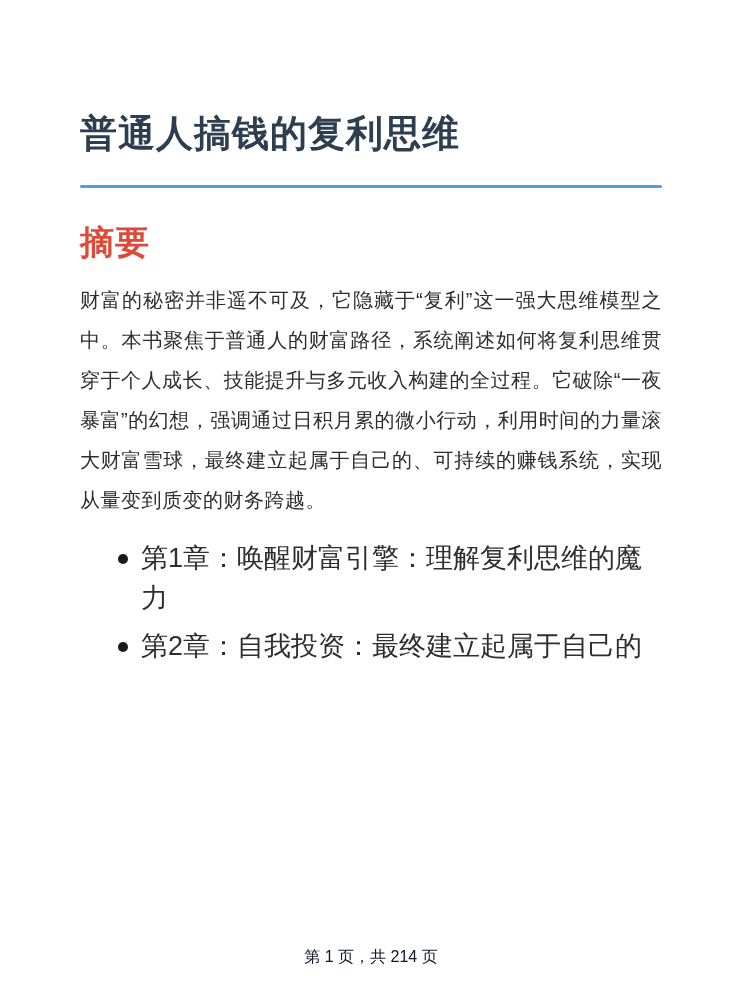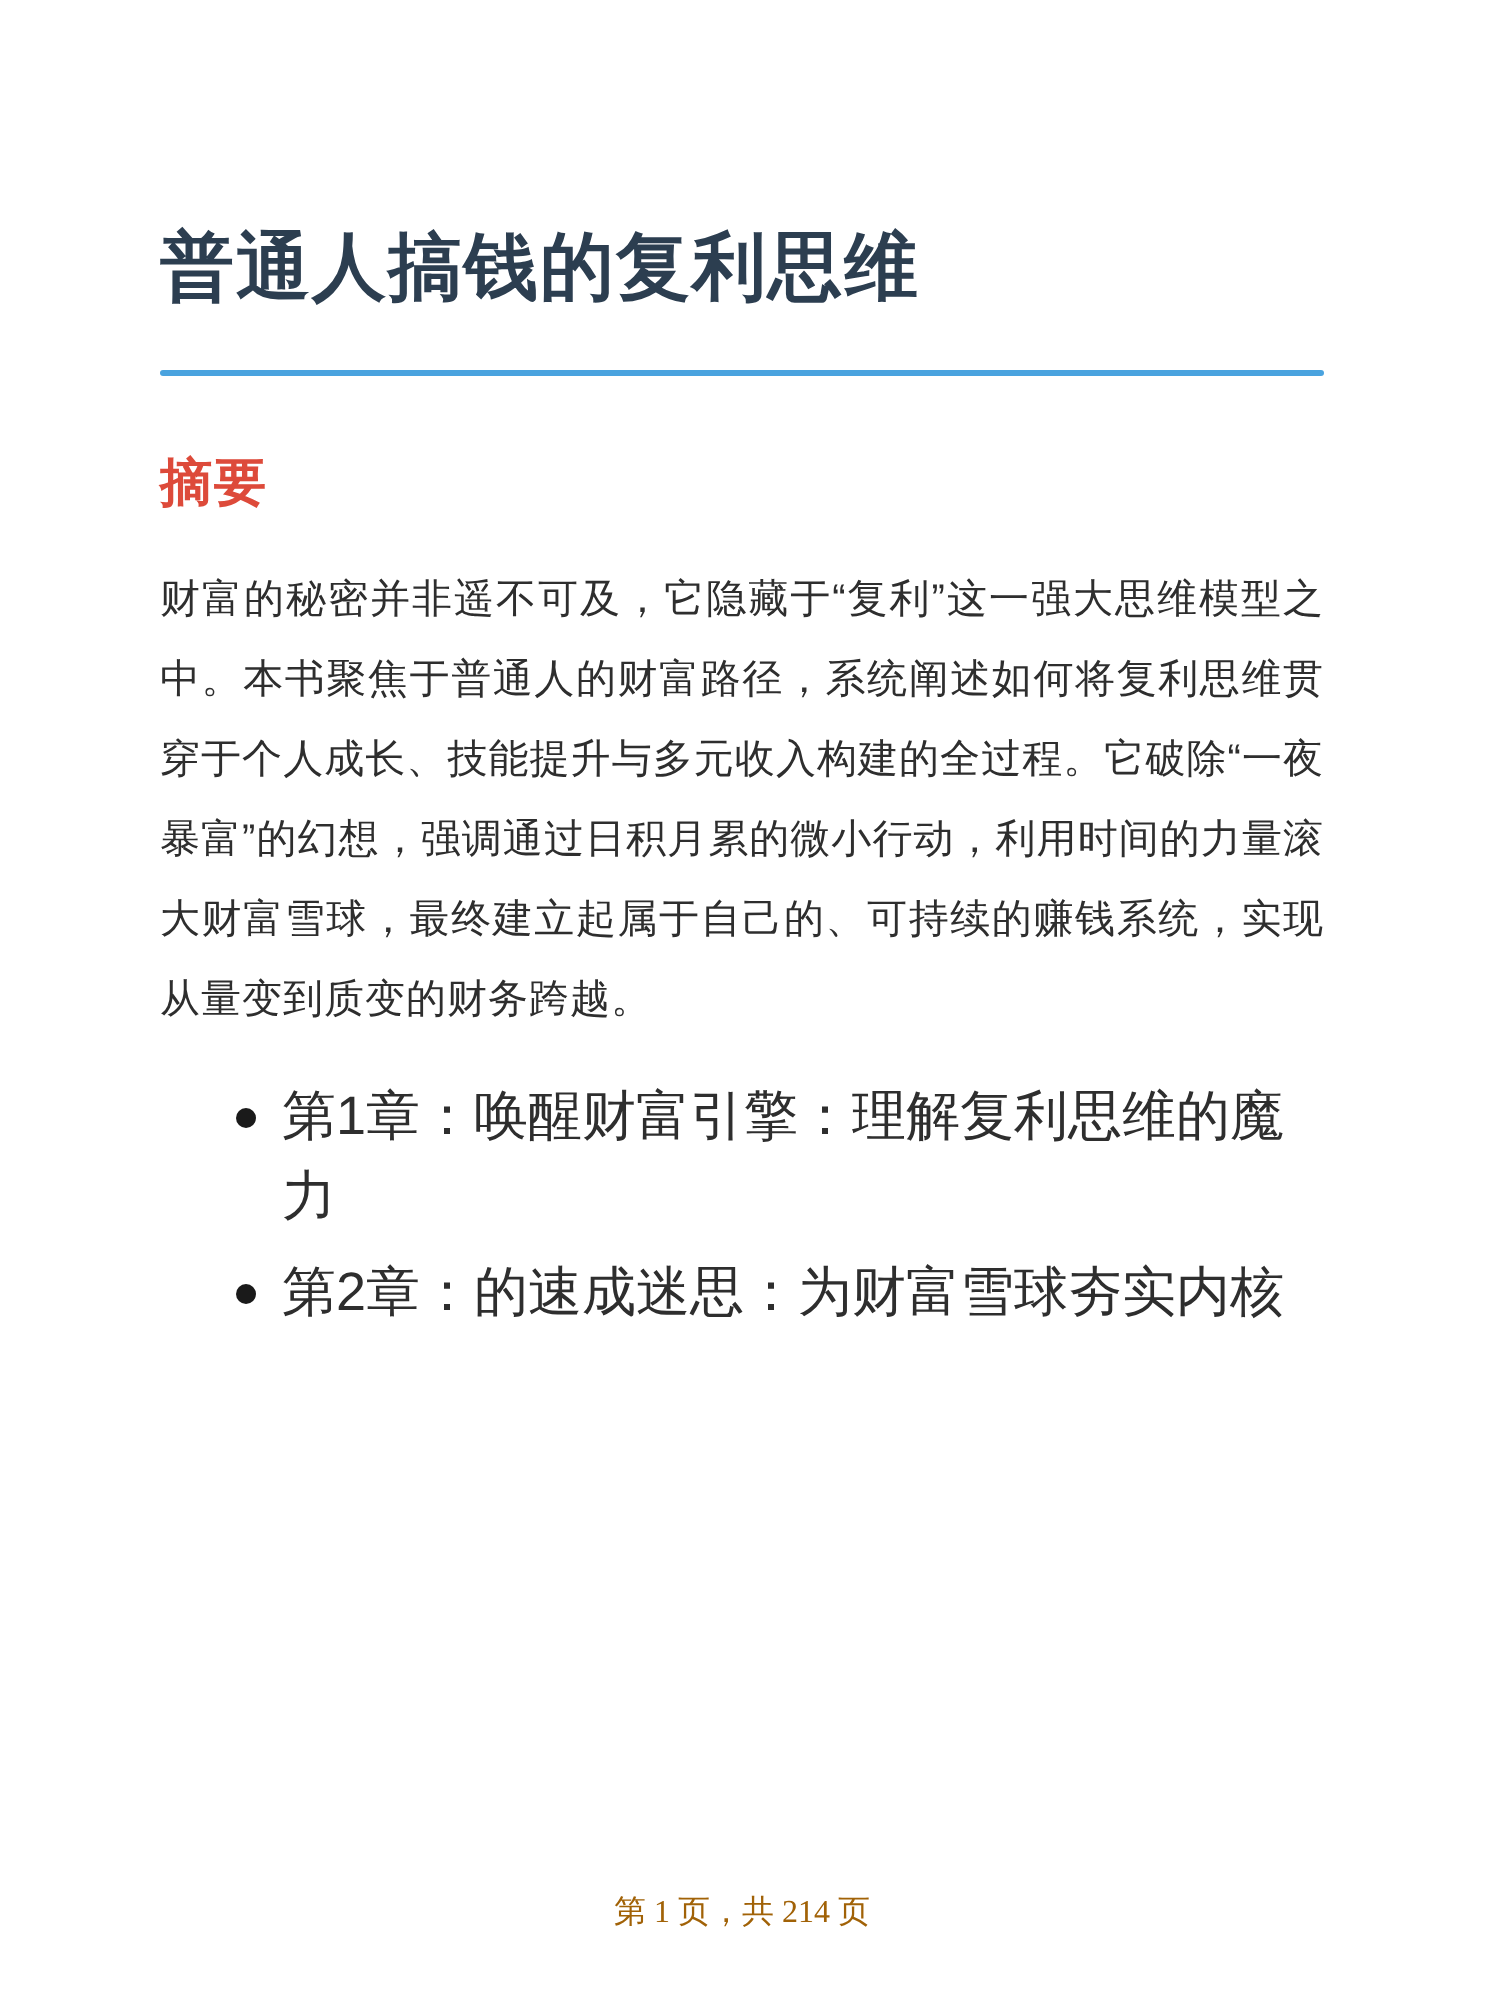--- a/index.html
+++ b/index.html
@@ -33,26 +33,25 @@
   }
   .title-divider {
     margin-top: 27px;
     height: 3px;
     width: 100%;
     background: var(--accent-blue);
     border-radius: 2px;
   }
   .section-heading {
     margin: 34px 0 0 0;
-    font-size: 26px;
+    font-size: 34px;
     line-height: 40px;
     font-weight: 700;
     color: var(--heading-red);
     letter-spacing: 1px;
-    font-family: Liberation Serif, serif;
   }
   .section-heading.toc { margin-top: 30px; }
   .abstract-text {
     margin: 18px 0 0 0;
     font-size: 20px;
     line-height: 40px;
     color: var(--body-text);
     text-align: justify;
     letter-spacing: 0.5px;
   }
@@ -91,24 +90,24 @@
     width: 7px; height: 7px;
     border: 2px solid #3a3a3a;
     border-radius: 50%;
     background: transparent;
   }
   .page-footer {
     position: absolute;
     left: 0; right: 0;
     top: 947px;
     text-align: center;
-    font-family: Liberation Serif, serif;
+    font-family: Liberation Sans, sans-serif;
     font-size: 16px;
     line-height: 20px;
-    color: #a16207;
+    color: #0f172a;
   }
 </style>
 </head>
 <body>
 
 <div class="page">
 
   <h1 class="doc-title">普通人搞钱的复利思维</h1>
 
   <div class="title-divider"></div>
@@ -118,19 +117,19 @@
   <p class="abstract-text">财富的秘密并非遥不可及，它隐藏于“复利”这一强大思维模型之中。本书聚焦于普通人的财富路径，系统阐述如何将复利思维贯穿于个人成长、技能提升与多元收入构建的全过程。它破除“一夜暴富”的幻想，强调通过日积月累的微小行动，利用时间的力量滚大财富雪球，最终建立起属于自己的、可持续的赚钱系统，实现从量变到质变的财务跨越。</p>
 
 
   <ul class="toc-list">
     <li class="toc-chapter">
       <span class="bullet-dot"></span>
       <span>第1章：唤醒财富引擎：理解复利思维的魔力</span>
     </li>
     <li class="toc-chapter">
       <span class="bullet-dot"></span>
-      <span>第2章：的速成迷思：为财富雪球夯实内核</span>
+      <span>第2章：自我投资：最终建立起属于自己的</span>
     </li>
   </ul>
 
   <div class="page-footer">第 1 页，共 214 页</div>
 
 </div>
 
 </body></html>

